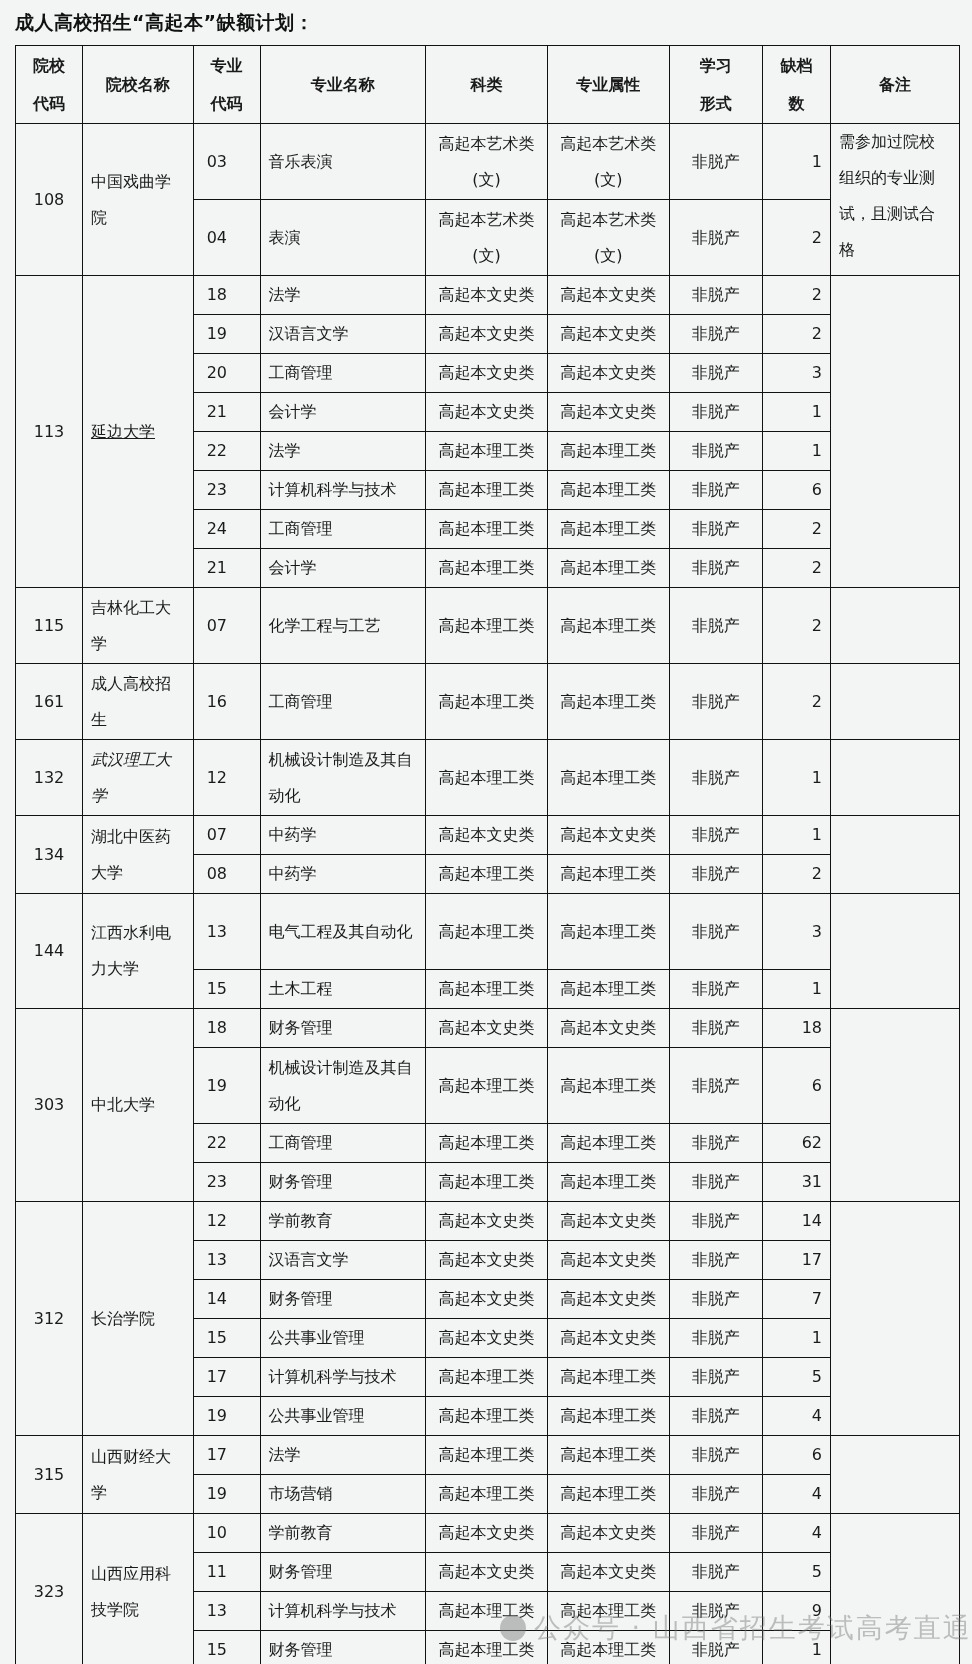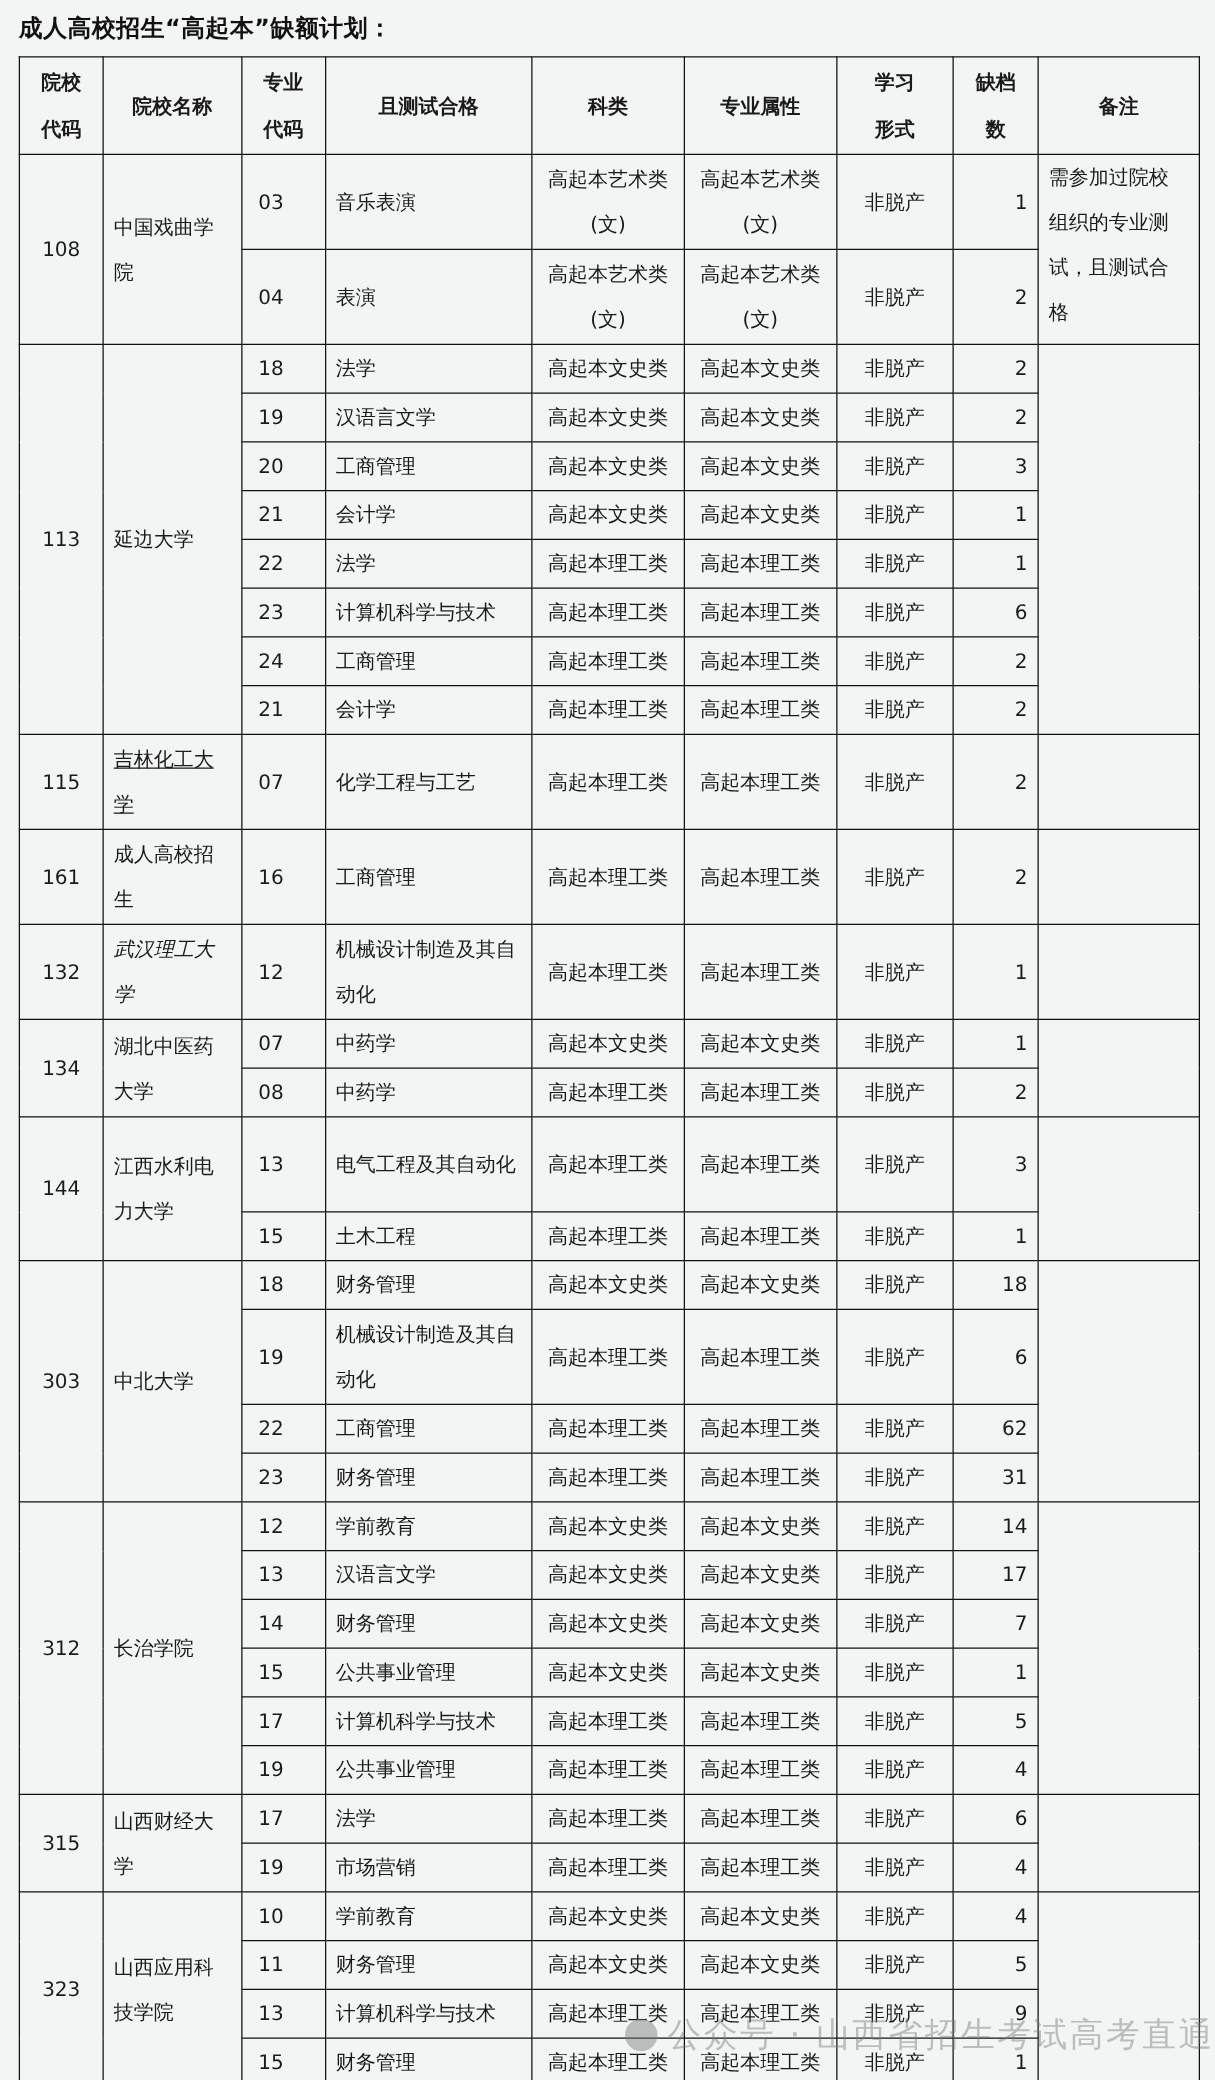--- a/index.html
+++ b/index.html
@@ -93,21 +93,21 @@
     <col style="width:120px">
     <col style="width:92px">
     <col style="width:67px">
     <col style="width:127px">
   </colgroup>
   <thead>
     <tr>
       <th><span>院校</span><br><span>代码</span></th>
       <th>院校名称</th>
       <th><span>专业</span><br><span>代码</span></th>
-      <th>且测试合格</th>
+      <th>专业名称</th>
       <th>科类</th>
       <th>专业属性</th>
       <th><span>学习</span><br><span>形式</span></th>
       <th><span>缺档</span><br><span>数</span></th>
       <th>备注</th>
     </tr>
   </thead>
   <tbody id="table-body">
       <tr class="double">
         <td class="c-code" rowspan="2">108</td>
@@ -123,21 +123,21 @@
       <tr class="double">
         <td class="c-mcode">04</td>
         <td class="c-mname" style="line-height: 36px;">表演</td>
         <td class="c-cat" style="line-height: 36px;">高起本艺术类(文)</td>
         <td class="c-attr" style="line-height: 36px;">高起本艺术类(文)</td>
         <td class="c-form">非脱产</td>
         <td class="c-count">2</td>
       </tr>
       <tr class="single">
         <td class="c-code" rowspan="8">113</td>
-        <td class="c-name" rowspan="8" style="line-height: 36px;">延边大学</td>
+        <td class="c-name" rowspan="8" style="line-height: 36px; text-decoration: underline;">延边大学</td>
         <td class="c-mcode">18</td>
         <td class="c-mname" style="line-height: 36px;">法学</td>
         <td class="c-cat" style="line-height: 36px;">高起本文史类</td>
         <td class="c-attr" style="line-height: 36px;">高起本文史类</td>
         <td class="c-form">非脱产</td>
         <td class="c-count">2</td>
         <td class="c-note" rowspan="8" style="line-height: 36px;"></td>
       </tr>
       <tr class="single">
         <td class="c-mcode">19</td>
@@ -190,21 +190,21 @@
       <tr class="single">
         <td class="c-mcode">21</td>
         <td class="c-mname" style="line-height: 36px;">会计学</td>
         <td class="c-cat" style="line-height: 36px;">高起本理工类</td>
         <td class="c-attr" style="line-height: 36px;">高起本理工类</td>
         <td class="c-form">非脱产</td>
         <td class="c-count">2</td>
       </tr>
       <tr class="double">
         <td class="c-code" rowspan="1">115</td>
-        <td class="c-name" rowspan="1" style="line-height: 36px; text-decoration: underline;">吉林化工大学</td>
+        <td class="c-name" rowspan="1" style="line-height: 36px;">吉林化工大学</td>
         <td class="c-mcode">07</td>
         <td class="c-mname" style="line-height: 36px;">化学工程与工艺</td>
         <td class="c-cat" style="line-height: 36px;">高起本理工类</td>
         <td class="c-attr" style="line-height: 36px;">高起本理工类</td>
         <td class="c-form">非脱产</td>
         <td class="c-count">2</td>
         <td class="c-note" rowspan="1" style="line-height: 36px;"></td>
       </tr>
       <tr class="double">
         <td class="c-code" rowspan="1">161</td>

